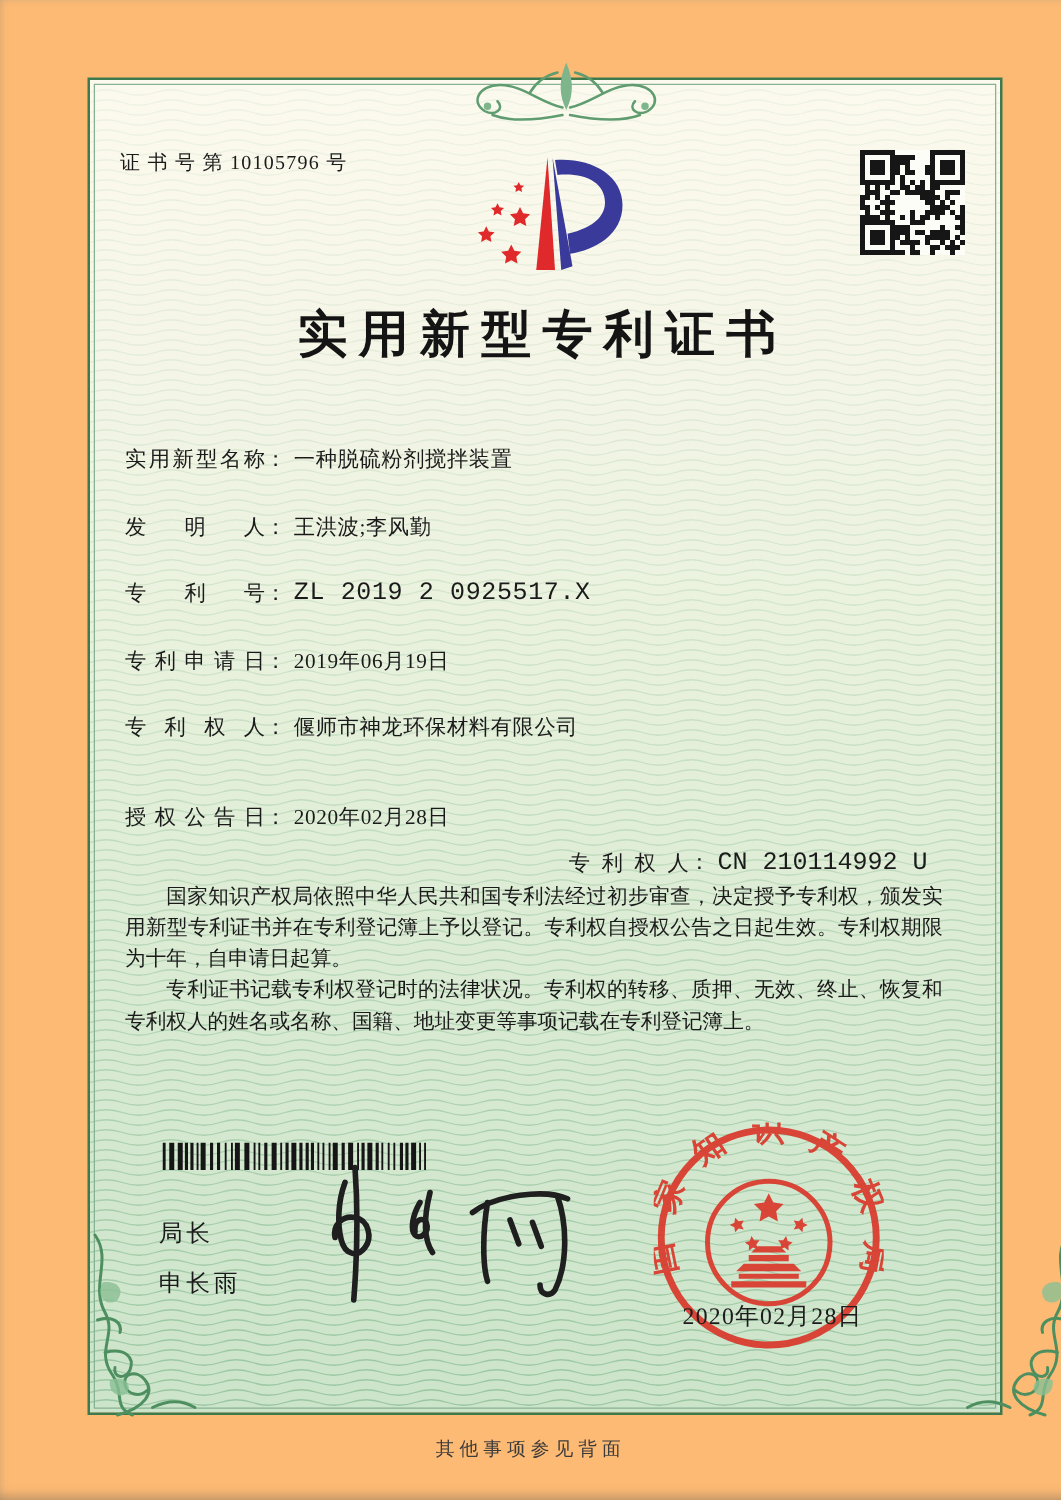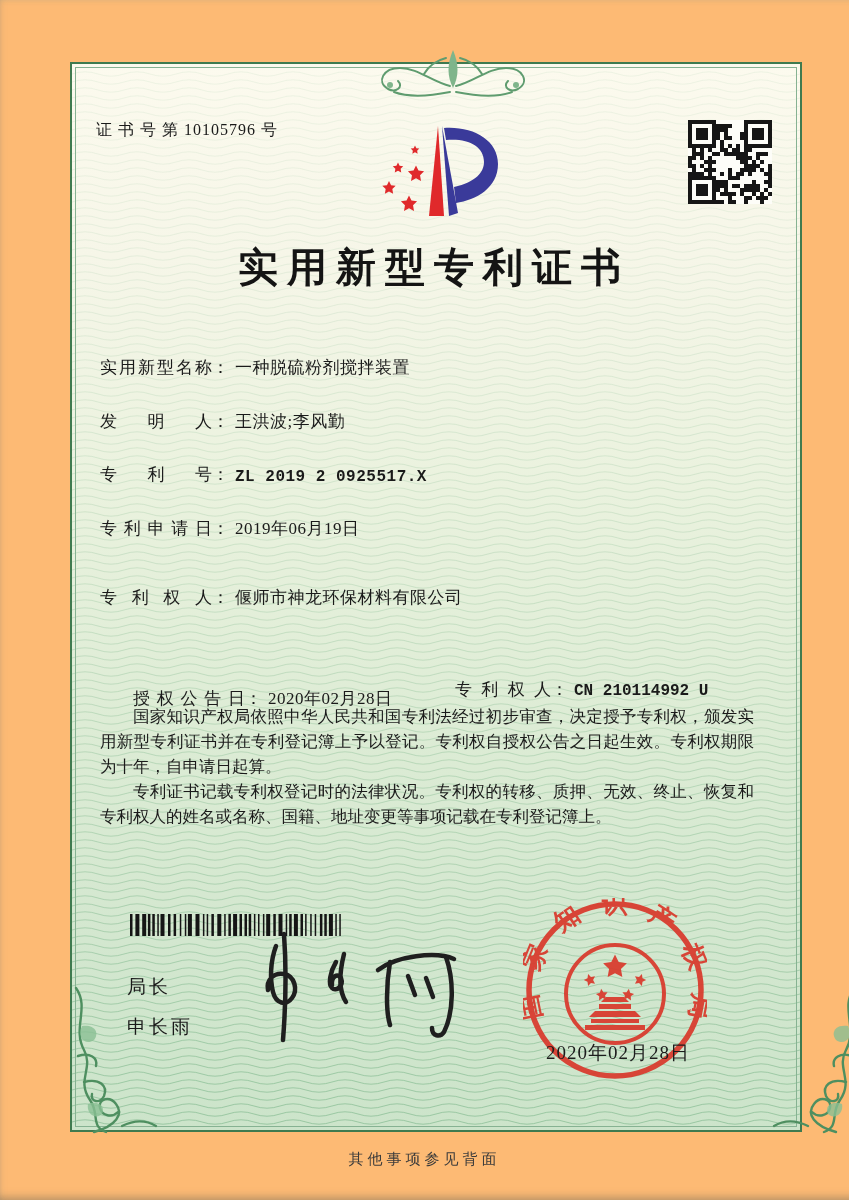--- a/index.html
+++ b/index.html
@@ -27,21 +27,21 @@
   .abs{position:absolute;}
   .cert-no{left:96px;top:120px;font-size:16px;letter-spacing:1px;}
   .title{
     left:70px;top:240px;width:728px;text-align:center;
     font-size:40px;font-weight:bold;letter-spacing:9px;color:#141414;
   }
   .row{left:100px;font-size:17px;white-space:nowrap;}
   .row .lbl{display:inline-block;width:112px;text-align:justify;text-align-last:justify;vertical-align:bottom;}
   .row .colon{display:inline-block;vertical-align:bottom;}
   .row .val{display:inline-block;margin-left:6px;vertical-align:bottom;letter-spacing:.5px;}
-  .mono{font-family:"Liberation Mono","DejaVu Sans Mono",monospace;font-size:16px;font-weight:bold;}
+  .mono{font-family:"Liberation Mono","DejaVu Sans Mono",monospace;font-size:20px;}
   .grant-right{left:455px;font-size:17px;white-space:nowrap;}
   .grant-right .lbl{display:inline-block;width:96px;text-align:justify;text-align-last:justify;vertical-align:bottom;}
   .paras{left:100px;top:704px;width:654px;font-size:16.5px;line-height:25px;text-align:justify;}
   .paras p{margin:0;text-indent:2em;}
   .officer{left:127px;font-size:19px;letter-spacing:3px;}
   .seal-date{left:546px;top:1040px;font-size:19px;letter-spacing:1px;color:#1c1c1c;}
   .footer-page{left:70px;top:1084px;width:728px;text-align:center;font-size:14.5px;letter-spacing:2px;}
   .back-note{left:0;top:1150px;width:849px;text-align:center;font-size:15px;letter-spacing:4px;color:#3b3b3b;}
   .qr{left:688px;top:120px;width:84px;height:84px;background:#fdfdf8;}
   .barcode{left:130px;top:914px;width:216px;height:22px;}
@@ -499,24 +499,24 @@
   </div>
   <div class="abs row" style="top:410px;">
     <span class="lbl">发明人</span><span class="colon">：</span><span class="val">王洪波;李风勤</span>
   </div>
   <div class="abs row" style="top:463px;">
     <span class="lbl">专利号</span><span class="colon">：</span><span class="val mono">ZL 2019 2 0925517.X</span>
   </div>
   <div class="abs row" style="top:517px;">
     <span class="lbl">专利申请日</span><span class="colon">：</span><span class="val">2019年06月19日</span>
   </div>
-  <div class="abs row" style="top:570px;margin-top:16px;">
+  <div class="abs row" style="top:570px;">
     <span class="lbl">专利权人</span><span class="colon">：</span><span class="val">偃师市神龙环保材料有限公司</span>
   </div>
-  <div class="abs row" style="top:687px;margin-left:33px;">
+  <div class="abs row" style="top:642px;">
     <span class="lbl">授权公告日</span><span class="colon">：</span><span class="val">2020年02月28日</span>
   </div>
   <div class="abs grant-right" style="top:678px;">
     <span class="lbl">专利权人</span><span class="colon">：</span><span class="val mono" style="margin-left:6px;display:inline-block;">CN 210114992 U</span>
   </div>
 
   <div class="abs paras">
     <p>国家知识产权局依照中华人民共和国专利法经过初步审查，决定授予专利权，颁发实用新型专利证书并在专利登记簿上予以登记。专利权自授权公告之日起生效。专利权期限为十年，自申请日起算。</p>
     <p>专利证书记载专利权登记时的法律状况。专利权的转移、质押、无效、终止、恢复和专利权人的姓名或名称、国籍、地址变更等事项记载在专利登记簿上。</p>
   </div>

